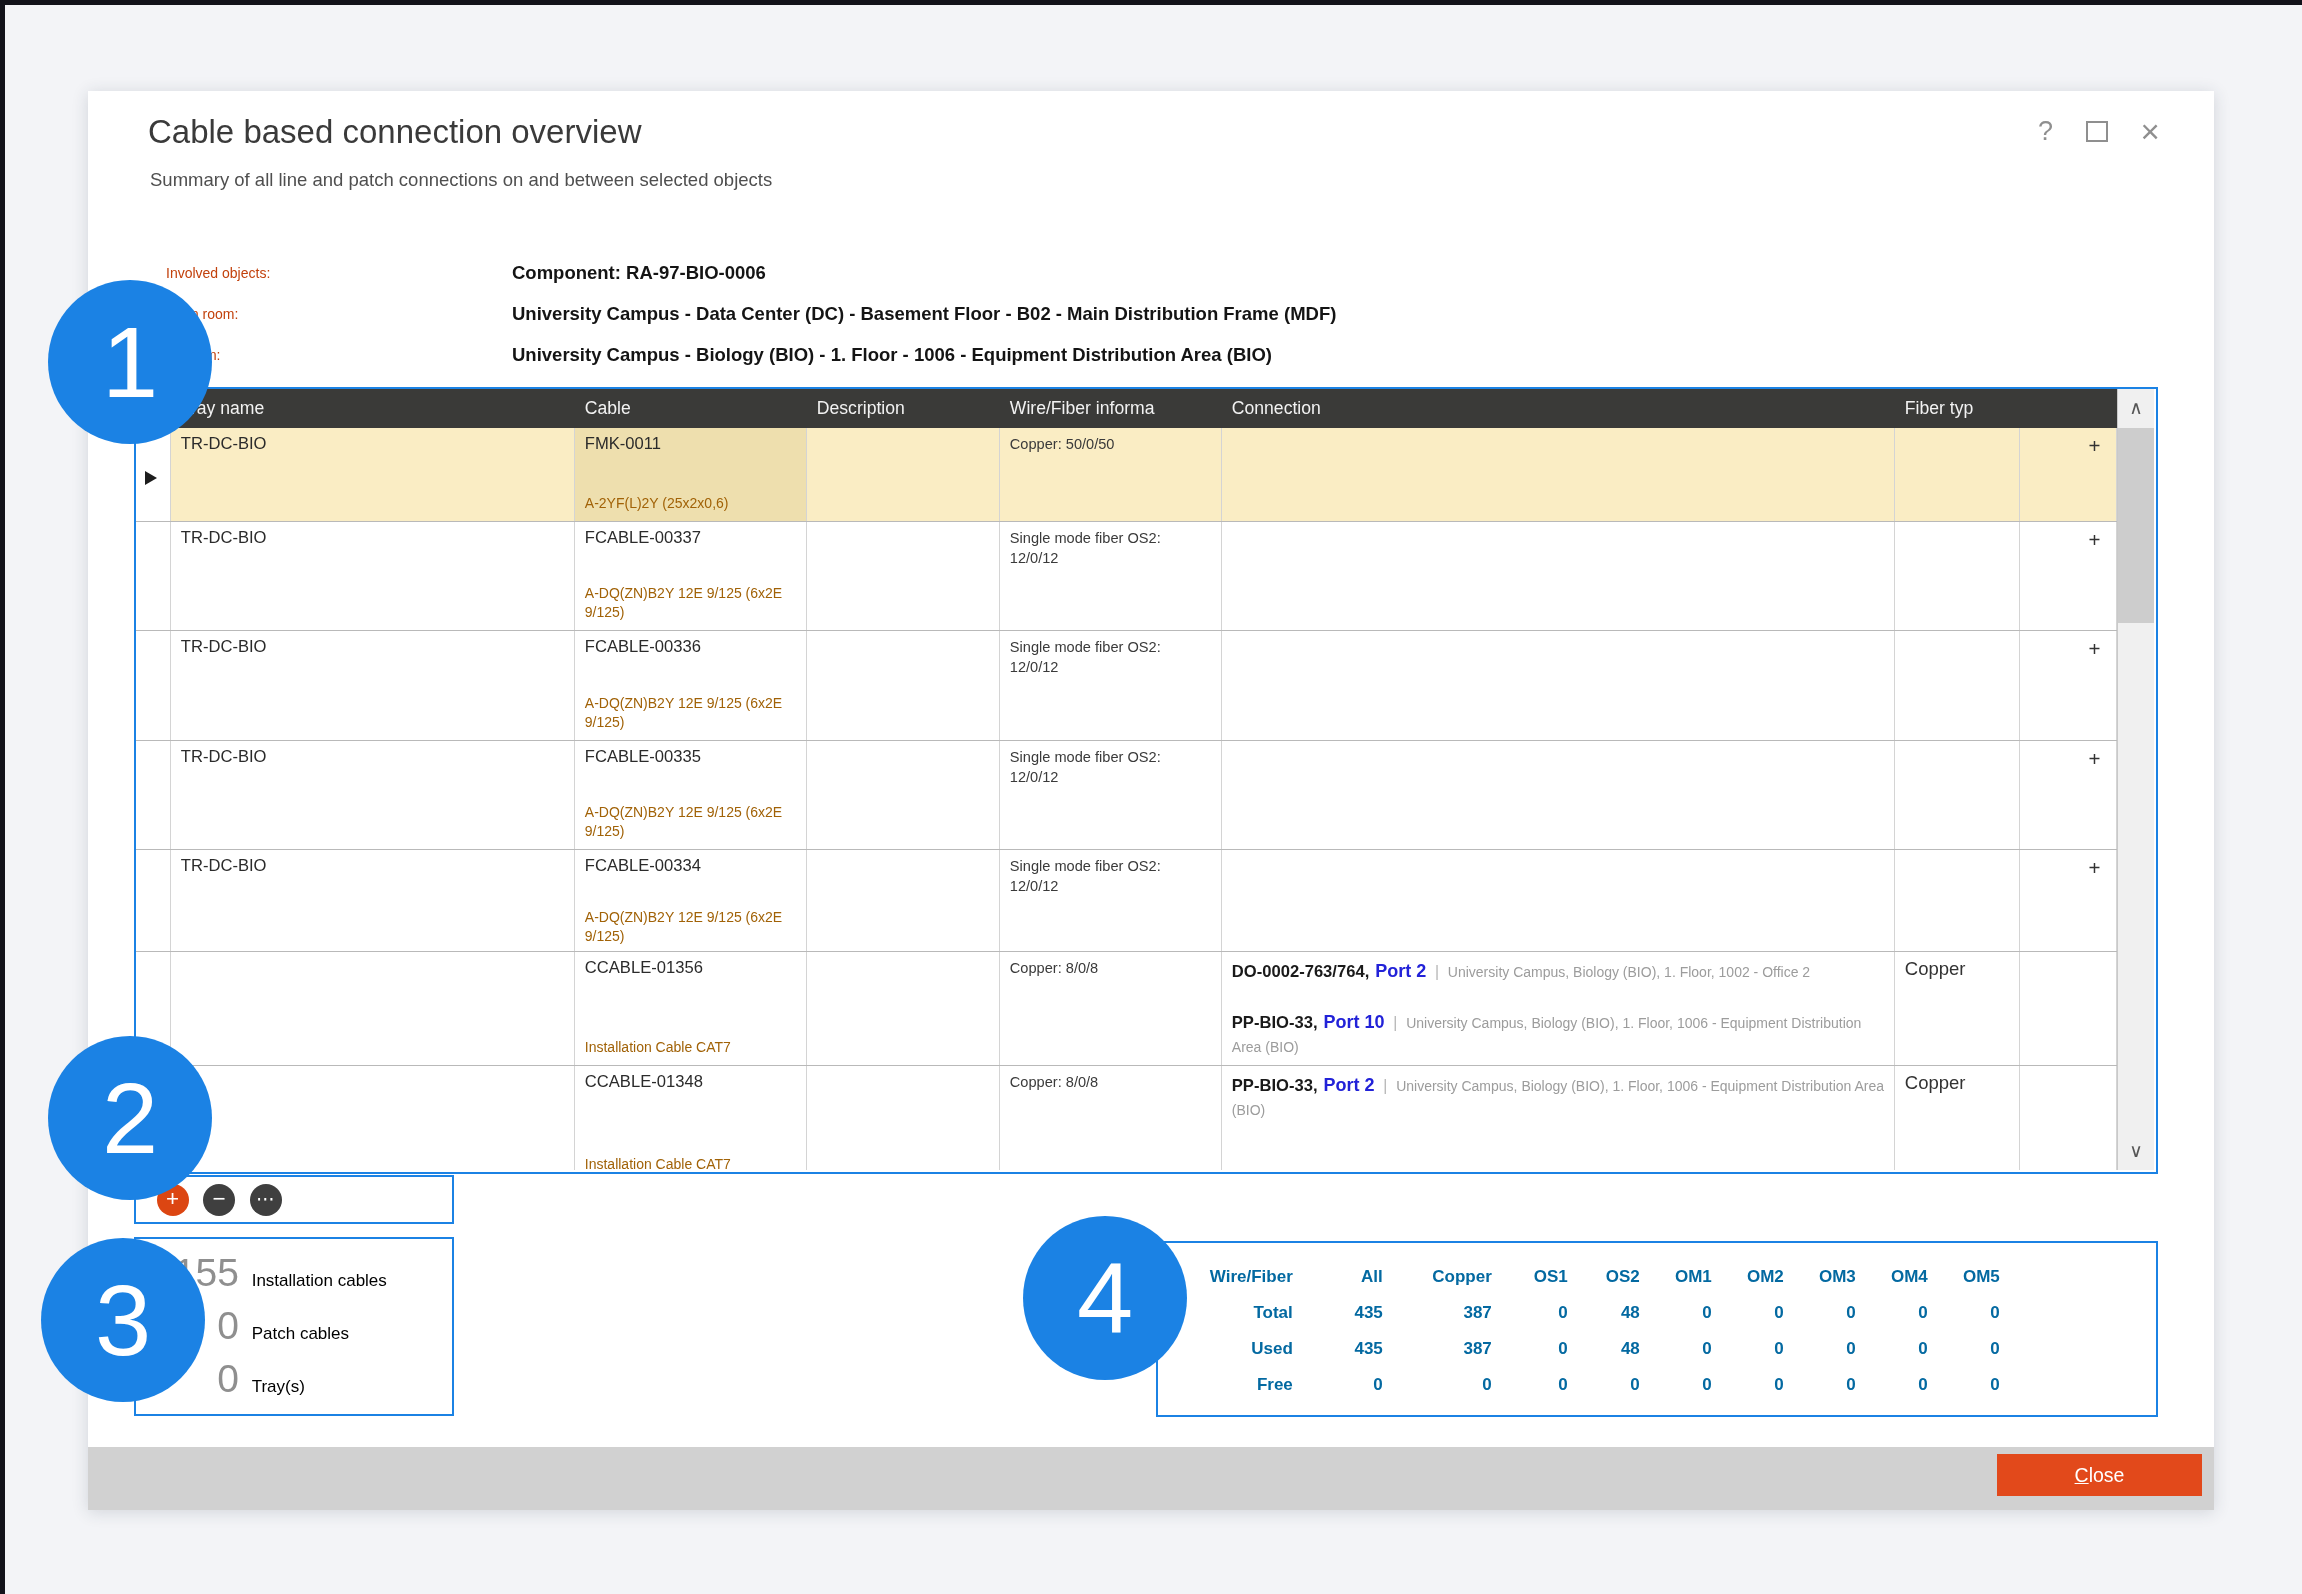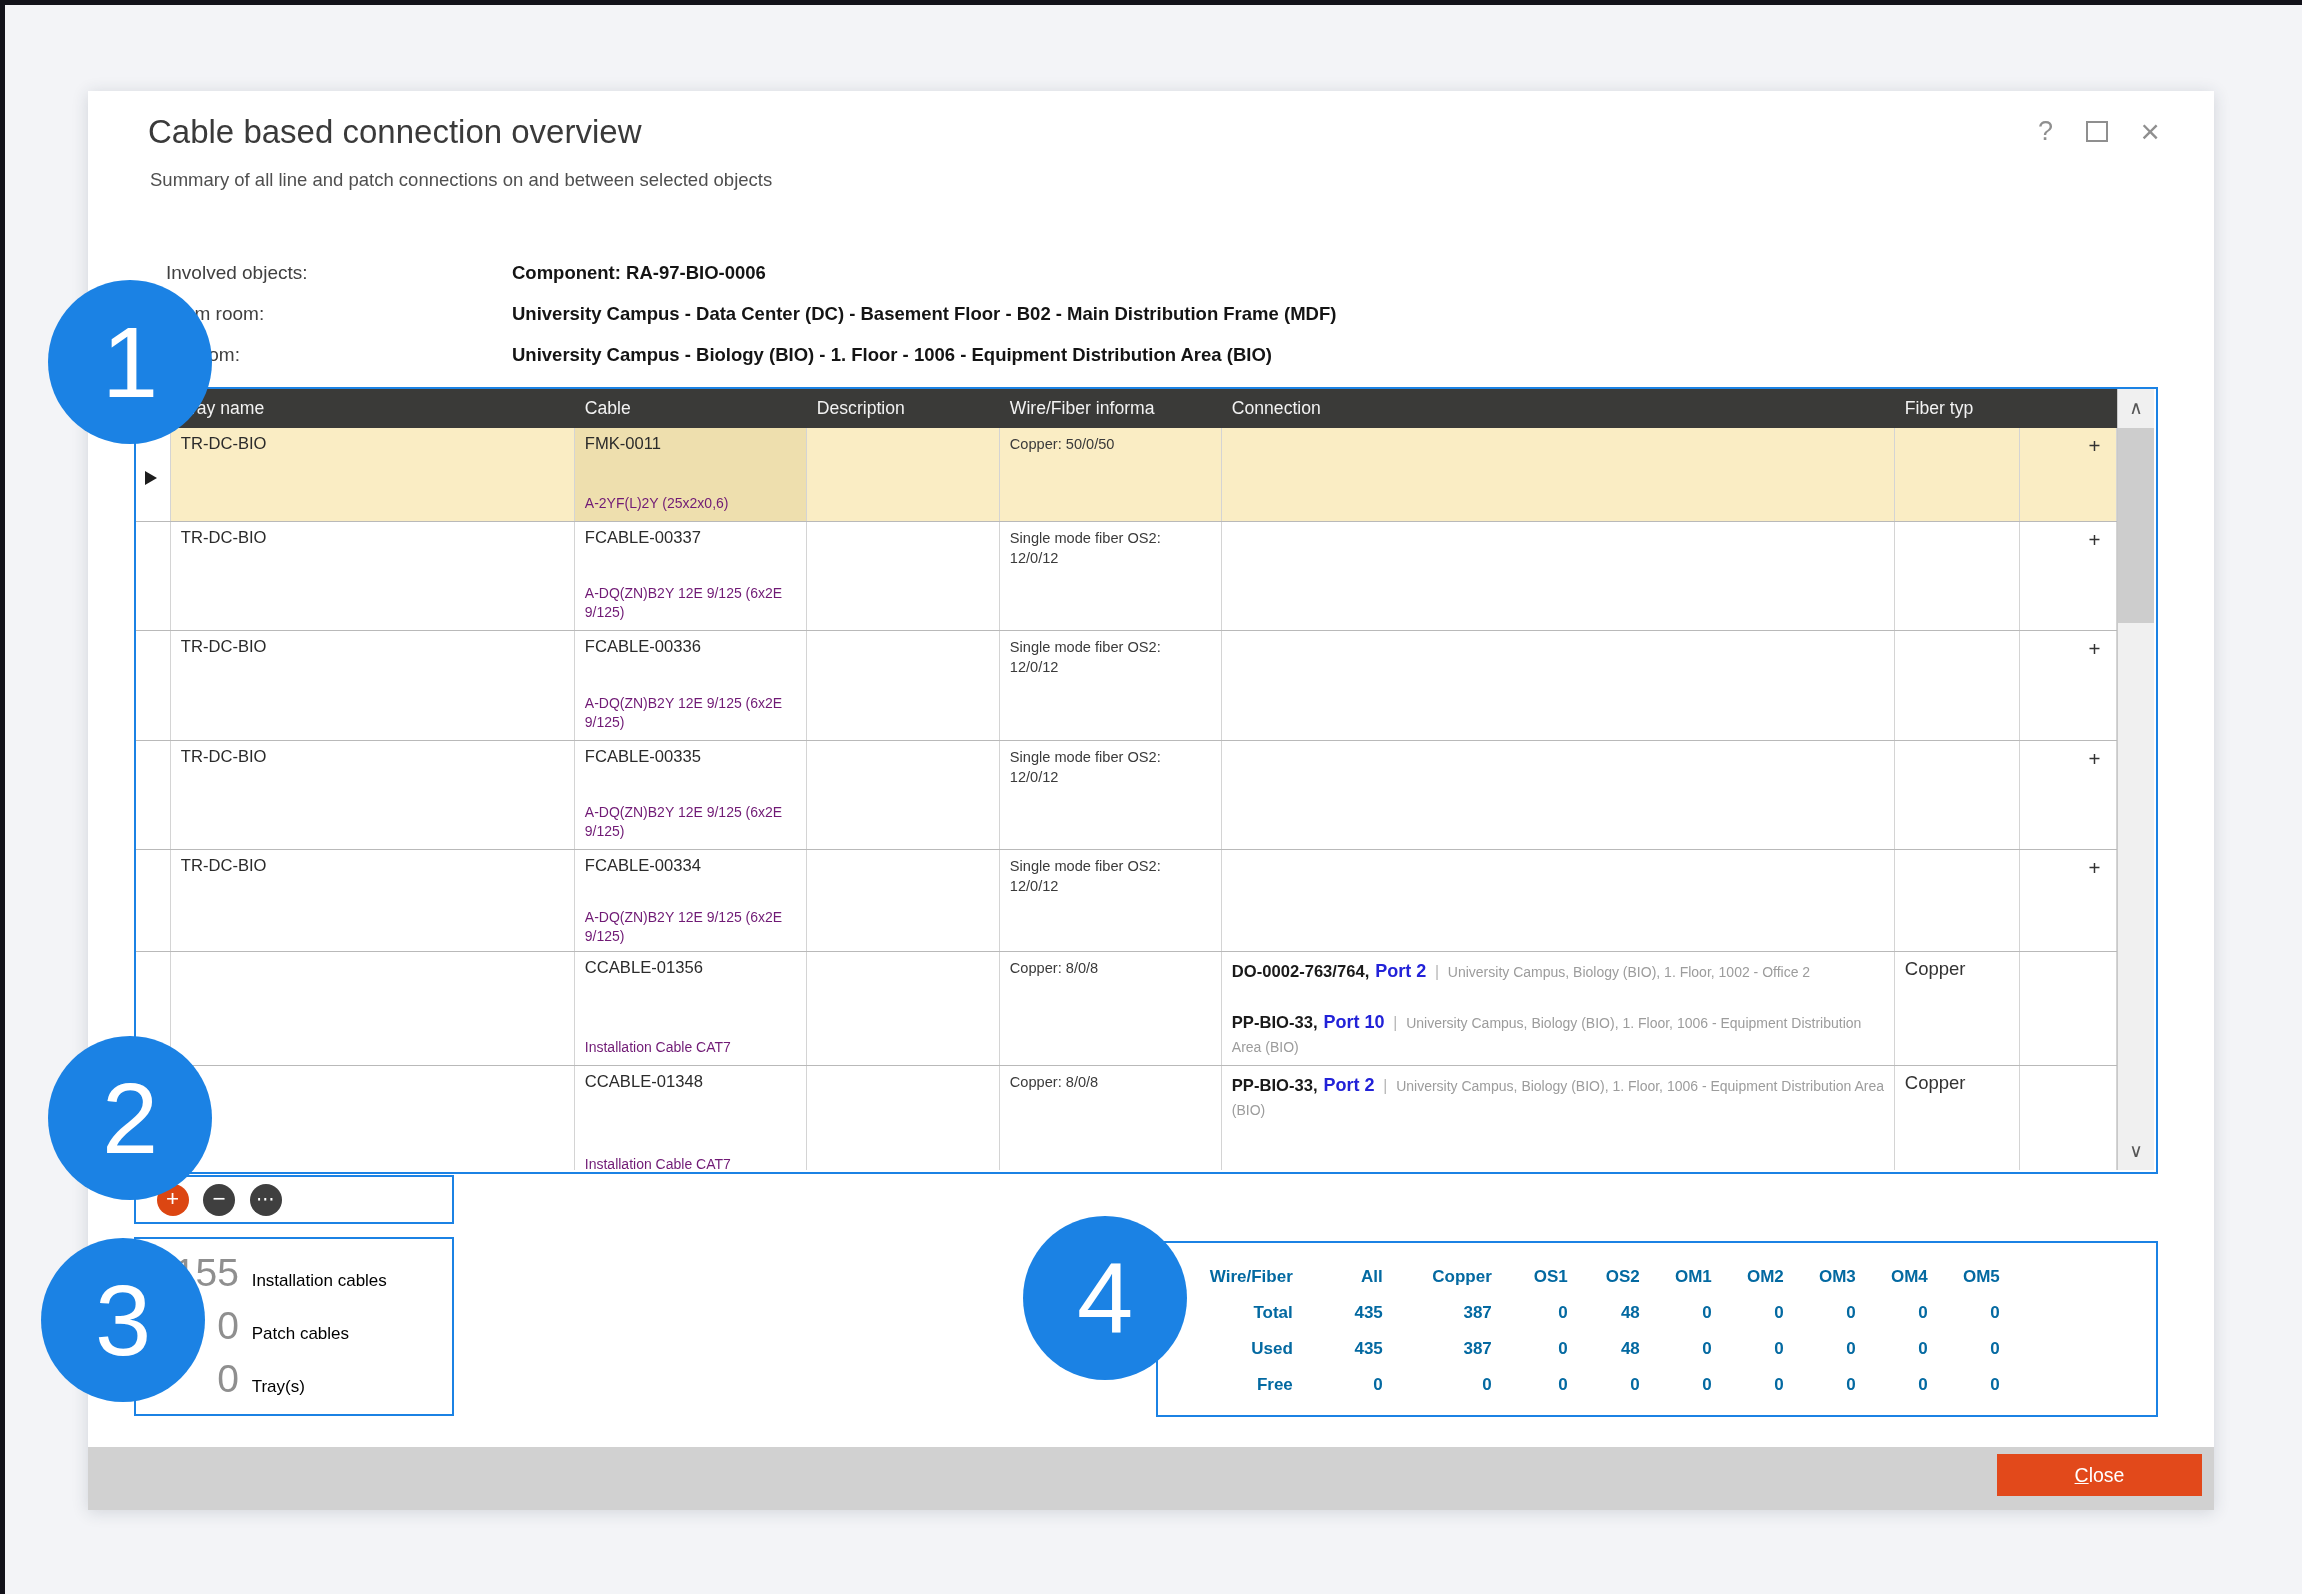--- a/index.html
+++ b/index.html
@@ -13,40 +13,40 @@
 
   .dlg-title { position:absolute; left:60px; top:21.5px; font-size:33px; font-weight:300; color:#3a3a3a; }
   .dlg-subtitle { position:absolute; left:62px; top:78px; font-size:18.5px; color:#4f4f4f; }
   .titlebar-icons { position:absolute; left:1950px; top:25px; display:flex; align-items:center; gap:33px; color:#8f8f8f; }
   .tb-help { font-size:27px; cursor:default; }
   .tb-max { width:21.5px; height:21.5px; border:2px solid #8f8f8f; display:inline-block; }
   .tb-close { font-size:33px; line-height:27px; }
 
   .info { position:absolute; left:78px; top:161px; }
   .info-row { display:flex; align-items:center; height:41px; }
-  .info-label { width:346px; font-size:19px; color:#404040; }
+  .info-label { width:346px; font-size:14px; color:#c2410c; }
   .info-value { font-size:18.5px; font-weight:bold; color:#141414; }
 
   
   .grid { position:absolute; left:46px; top:296px; width:2024px; height:787px; border:2.9px solid #1b82e4; background:#fff; }
   .grid-inner { position:relative; width:2018px; height:781px; overflow:hidden; }
   .grid-header { display:flex; width:1981px; height:39px; background:#3a3a38; }
   .hc { padding:0 9.8px; line-height:39px; font-size:17.6px; color:#f2f2f2; white-space:nowrap; overflow:hidden; flex:none; }
   .hc.gutter { width:35px; padding:0; text-align:center; color:#b9b9b9; font-size:14.6px; }
   .w-tray{width:404px}.w-cable{width:232px}.w-desc{width:193px}.w-wire{width:222px}
   .w-conn{width:673px}.w-fiber{width:125px}.w-plus{width:97px}
 
   .grid-body { position:absolute; left:0; top:39px; width:1981px; height:742px; overflow:hidden; }
   .row { display:flex; border-bottom:1px solid #b9b9b9; background:#fff; }
   .c { flex:none; border-right:1px solid #d4d4d4; padding:5.9px 9.8px; font-size:16.6px; color:#2b2b2b; overflow:hidden; }
   .c.gutter { width:35px; padding:0; position:relative; background:#fff; }
   .row-arrow { position:absolute; left:8.8px; top:43px; width:0; height:0; border-left:12.7px solid #1d1d1d;
                border-top:7.8px solid transparent; border-bottom:7.8px solid transparent; }
   .cable-cell { display:flex; flex-direction:column; justify-content:space-between;gap:32px; }
-  .cable-sub { font-size:14px; color:#701a75; line-height:1.35; padding-bottom:2px; }
+  .cable-sub { font-size:14px; color:#a16207; line-height:1.35; padding-bottom:2px; }
   .wire-cell { font-size:14.6px; font-weight:500; color:#3a3a3a; line-height:1.4; }
   .fiber-cell { font-size:18.5px; color:#333; }
   .plus-cell { text-align:right; font-size:20.5px; color:#333; padding-right:15.6px; }
   .row.selected .c { background:#faedc4; }
   .row.selected .c.gutter { background:#fff; }
   .row.selected .c.cable-cell { background:#eedfae; }
   .conn-entry { line-height:1.45; }
   .conn-entry + .conn-entry { margin-top:25px; }
   .conn-name { font-size:16.6px; font-weight:600; color:#1a1a1a; margin-right:5.9px; }
   .conn-port { font-size:18px; font-weight:600; color:#2222d8; margin-right:8.8px;margin-top:44px; }

